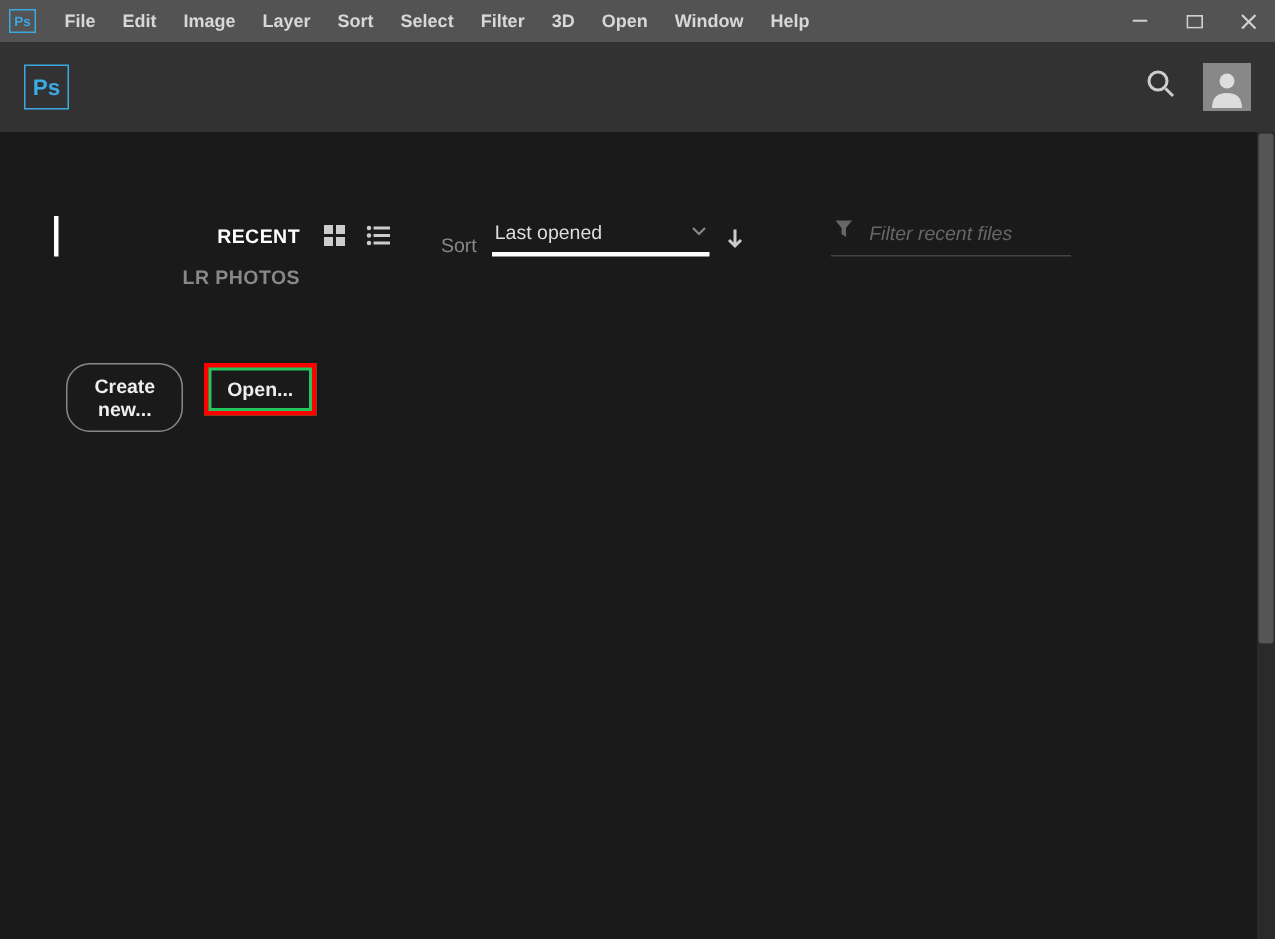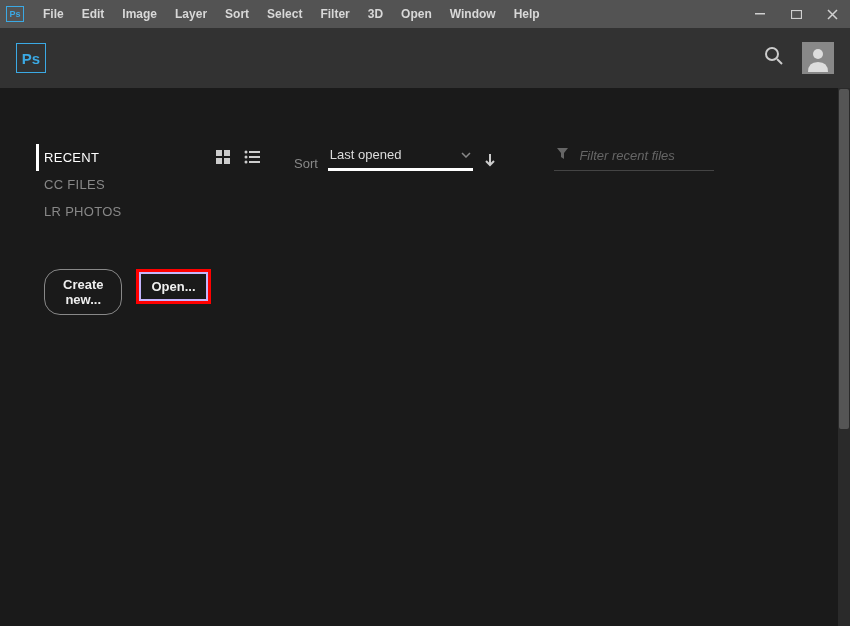--- a/index.html
+++ b/index.html
@@ -99,24 +99,25 @@
       display: flex;
       height: calc(626px - 88px);
     }
     .sidebar {
       width: 200px;
       padding: 56px 0 0 44px;
     }
     .sidebar-nav-item {
       color: #888;
       font-size: 13px;
-      font-weight: normal;
+      font-weight: bold;
       padding: 6px 0;
       cursor: pointer;
       letter-spacing: 0.3px;
+      text-align: right;
     }
     .sidebar-nav-item.active {
       color: #fff;
       border-left: 3px solid #fff;
       margin-left: -8px;
       padding-left: 5px;
     }
     .sidebar-actions {
       margin-top: 44px;
       display: flex;
@@ -130,21 +131,21 @@
       background: transparent;
       color: #eee;
       font-size: 13px;
       font-weight: bold;
       padding: 7px 18px;
       cursor: pointer;
     }
     .btn-open-wrap {
       border: 3px solid #ff0000;
       padding: 2px;
-      background: #c4b5fd;
+      background: #22c55e;
     }
     .btn-open {
       background: #1a1a1a;
       color: #eee;
       font-size: 13px;
       font-weight: bold;
       padding: 5px 10px;
       cursor: pointer;
       display: block;
     }
@@ -286,21 +287,20 @@
           <circle cx="14" cy="10" r="5" fill="#ddd"></circle>
           <path d="M4 28 Q4 18 14 18 Q24 18 24 28 Z" fill="#ddd"></path>
         </svg>
     </div>
   </div>
 </div>
 
 <div class="main">
   <div class="sidebar">
     <div class="sidebar-nav-item active">RECENT</div>
-    <div class="sidebar-nav-item">CC FILES</div>
     <div class="sidebar-nav-item">LR PHOTOS</div>
     <div class="sidebar-actions">
       <button class="btn-create">Create new...</button>
       <div class="btn-open-wrap">
         <span class="btn-open">Open...</span>
       </div>
     </div>
   </div>
 
   <div class="content">

